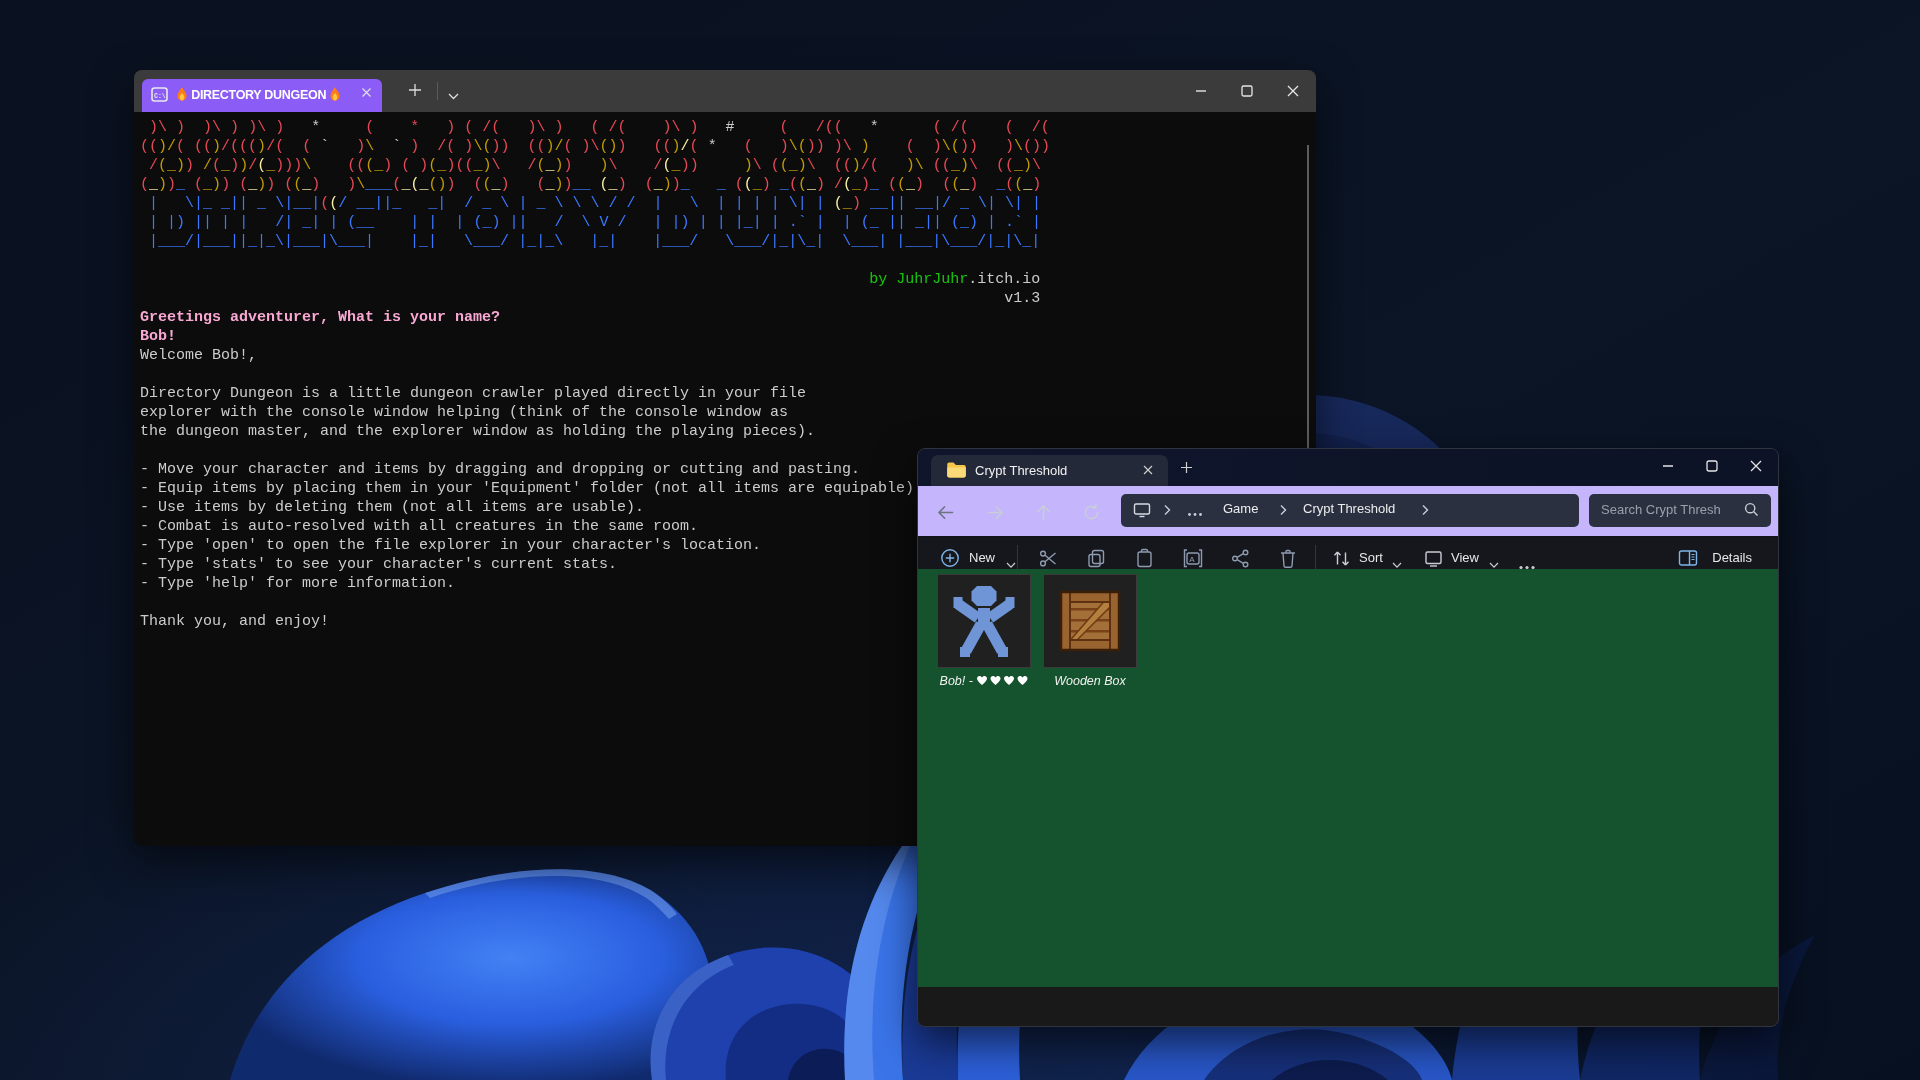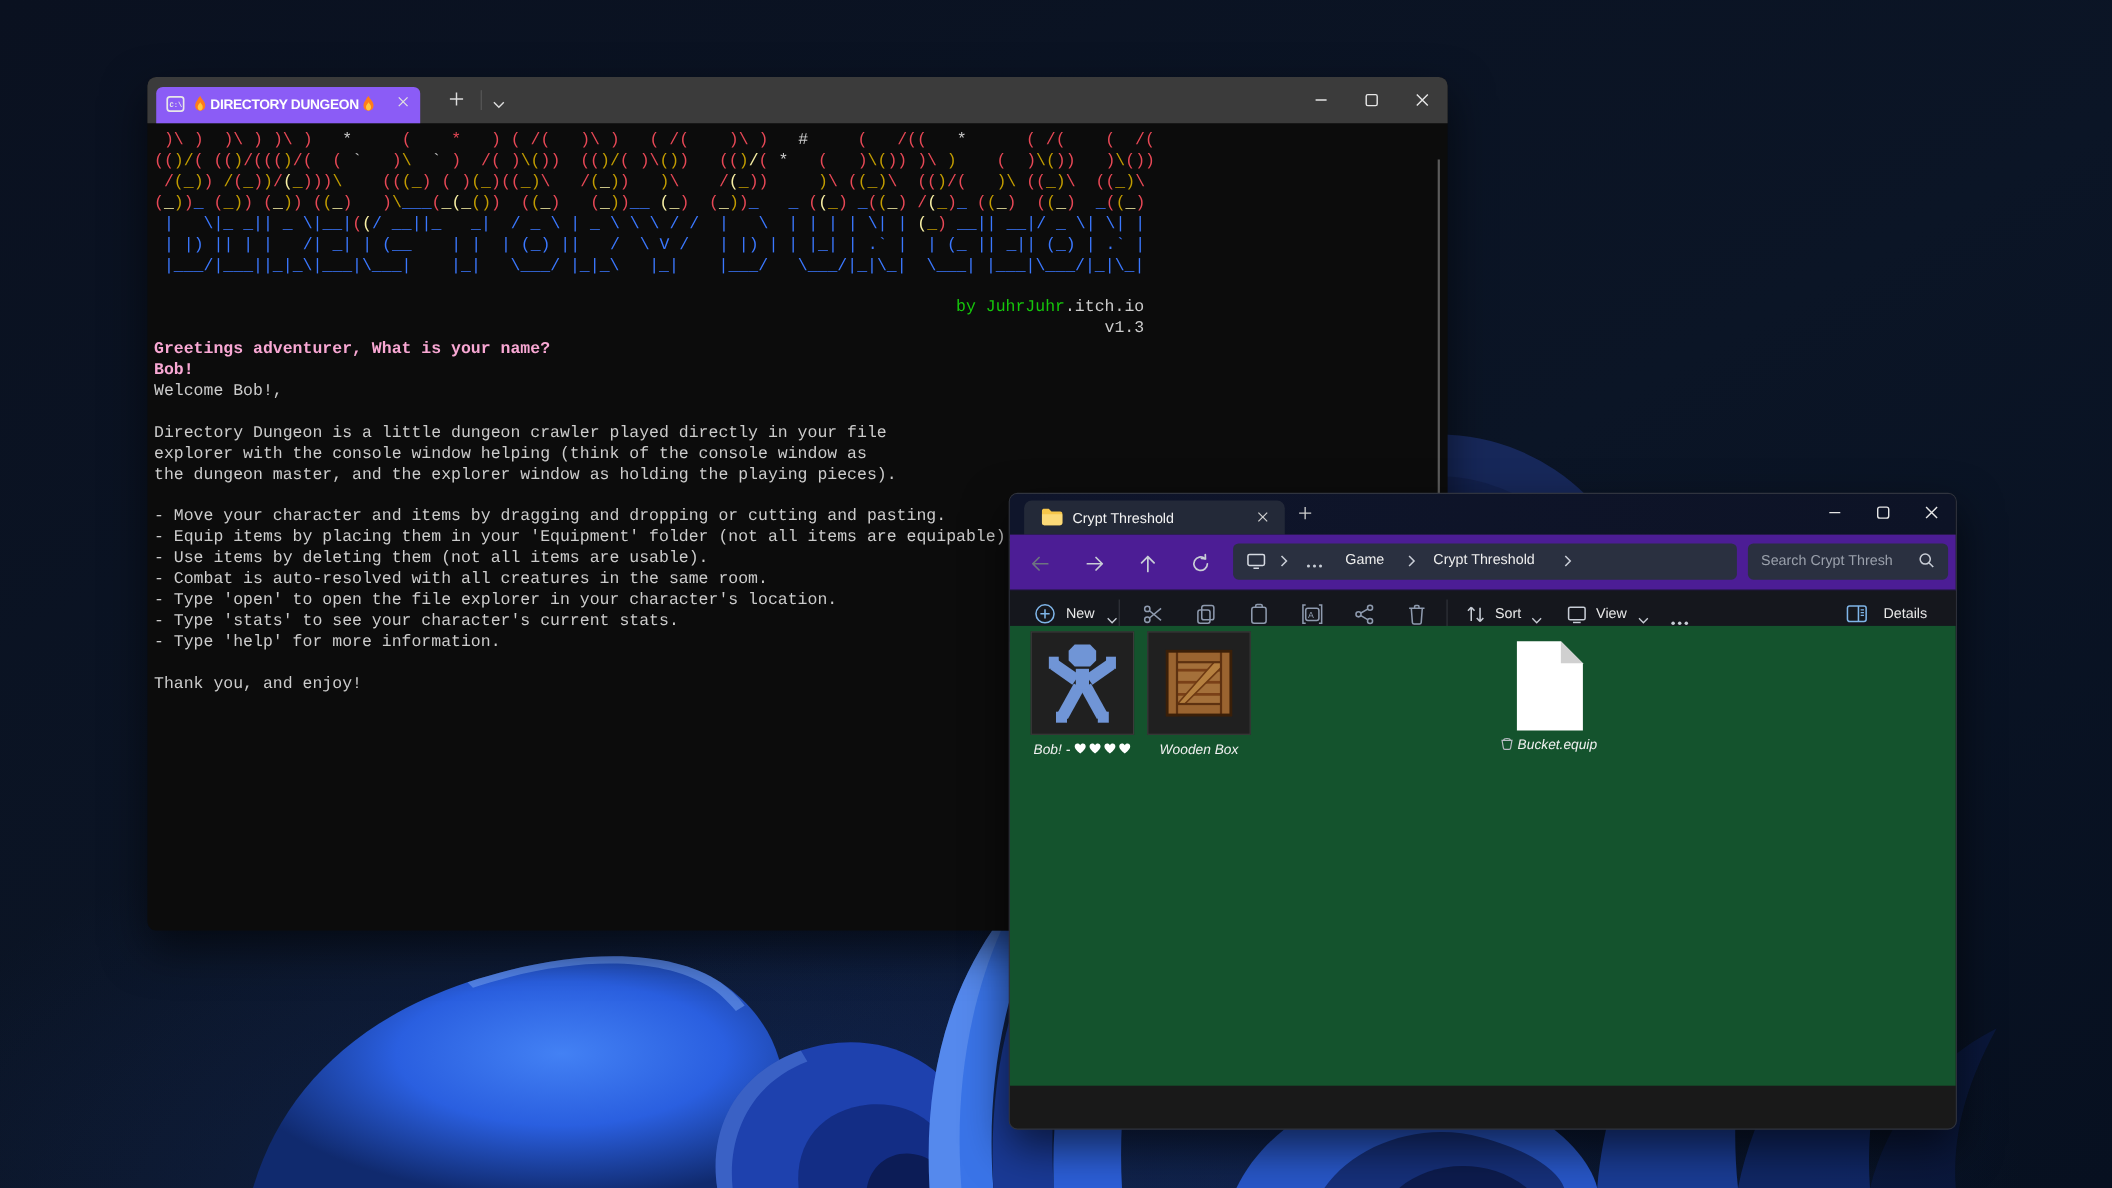--- a/index.html
+++ b/index.html
@@ -22,21 +22,21 @@
 .ag{color:#16C60C}.bw{color:#f9a8d4;font-weight:700}
 
 #exp{position:absolute;left:917px;top:437px;width:862px;height:579px;border-radius:8px;background:#191919;box-shadow:0 16px 40px rgba(0,0,0,.6);overflow:hidden;border:1px solid #30343f;margin-top:11px;}
 #exp .strip{position:absolute;left:0;top:0;width:100%;height:37px;background:linear-gradient(90deg,#0f152b,#0d1326);}
 #exp .etab{position:absolute;left:13px;top:6px;width:237px;height:31px;background:#232938;border-radius:7px 7px 0 0;}
 #exp .etab .fico{position:absolute;left:15px;top:6px;}
 #exp .etab .etxt{position:absolute;left:44px;top:8px;font-size:13px;color:#f2f2f2;white-space:nowrap;}
 #exp .etab .ex{position:absolute;right:12px;top:8px;width:16px;height:16px;color:#d8d8d8;font-size:12px;line-height:16px;text-align:center;}
 #exp .eplus{position:absolute;left:262px;top:11px;width:16px;height:16px;color:#d8d8d8;}
 #exp .ewbtn{position:absolute;top:2px;height:30px;width:44px;color:#e6e6e6;}
-#exp .toolbar{position:absolute;left:0;top:37px;width:100%;height:51px;background:#4c1d95;border-bottom:1px solid #10141d;}
+#exp .toolbar{position:absolute;left:0;top:37px;width:100%;height:51px;background:#c4b5fd;border-bottom:1px solid #10141d;}
 #exp .navico{position:absolute;top:12px;width:24px;height:24px;}
 #exp .addr{position:absolute;left:203px;top:8px;width:458px;height:33px;background:#2a3040;border-radius:5px;}
 #exp .addr .seg{position:absolute;top:7px;font-size:13px;color:#ededed;white-space:nowrap;}
 #exp .search{position:absolute;left:671px;top:8px;width:182px;height:33px;background:#2a3040;border-radius:5px;}
 #exp .search .ph{position:absolute;left:12px;top:8px;font-size:13px;color:#9aa0ab;white-space:nowrap;}
 #exp .cmdbar{position:absolute;left:0;top:88px;width:100%;height:46px;background:#15171d;border-bottom:1px solid #26262a;}
 #exp .cmdbar .lbl{font-size:13px;color:#e8e8e8;}
 #exp .content{position:absolute;left:0;top:120px;width:100%;height:418px;background:#14532d;font-style:italic;}
 #exp .sbar{position:absolute;left:0;top:553px;width:100%;height:26px;background:#191919;border-top:1px solid #2c2c2c;}
 #exp .sbar .cnt{position:absolute;left:16px;top:5px;font-size:12px;color:#e8e8e8;}
@@ -347,28 +347,16 @@
           <path d="M22 70 L64 22 L70 22 L70 28 L28 70 Z" fill="#b5803f" stroke="#6e3a12" stroke-width="1.5"></path>
           <rect x="17" y="17" width="58" height="10" fill="#9a6430" stroke="#5d3110" stroke-width="2"></rect>
           <rect x="17" y="65" width="58" height="10" fill="#9a6430" stroke="#5d3110" stroke-width="2"></rect>
           <rect x="17" y="17" width="9" height="58" fill="#9a6430" stroke="#5d3110" stroke-width="2"></rect>
           <rect x="66" y="17" width="9" height="58" fill="#9a6430" stroke="#5d3110" stroke-width="2"></rect>
           <rect x="17" y="17" width="58" height="58" fill="none" stroke="#3a1f08" stroke-width="2.5"></rect>
         </svg>
       </div>
       <div class="ilabel">Wooden Box</div>
     </div>
-    <div class="item fileitem" style="left:443px;top:5px">
-      <div style="width:94px;height:94px;position:relative">
-        <svg style="position:absolute;left:17px;top:8px" width="62" height="83" viewBox="0 0 62 83">
-          <path d="M1 1 H41 L61 21 V82 H1 Z" fill="#ffffff"></path>
-          <path d="M41 1 L41 21 H61 Z" fill="#d0d0d0"></path>
-        </svg>
-      </div>
-      <div class="ilabel"><svg width="12" height="12" viewBox="0 0 12 12" style="vertical-align:-1px">
-              <path d="M1.5 3 H10.5 L9.3 10 A1.4 1.4 0 0 1 7.9 11.2 H4.1 A1.4 1.4 0 0 1 2.7 10 Z" fill="none" stroke="#b9bdc4" stroke-width="1.1"></path>
-              <path d="M3 3 C3 .8 9 .8 9 3" fill="none" stroke="#b9bdc4" stroke-width="1.1"></path>
-            </svg> Bucket.equip</div>
-    </div>
   </div>
 </div>
 
 </div>
 
 </body></html>

